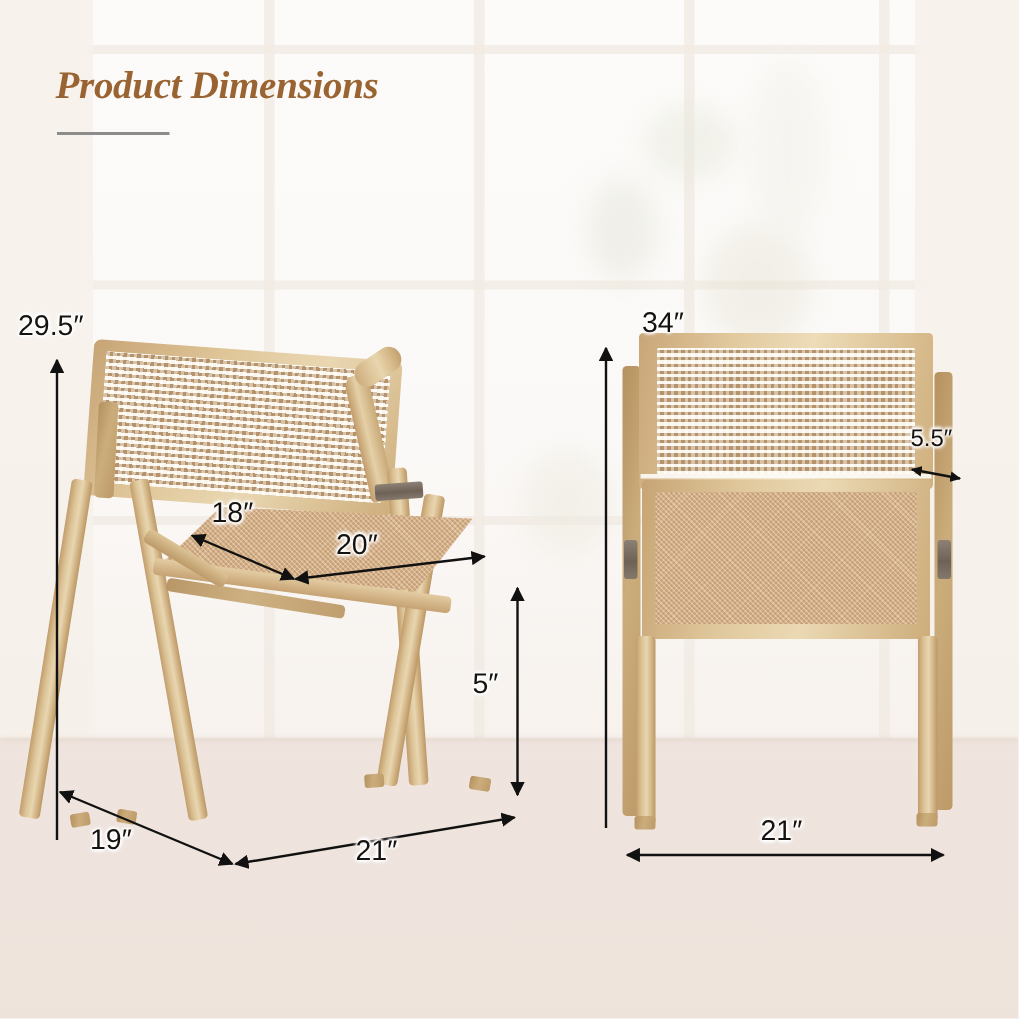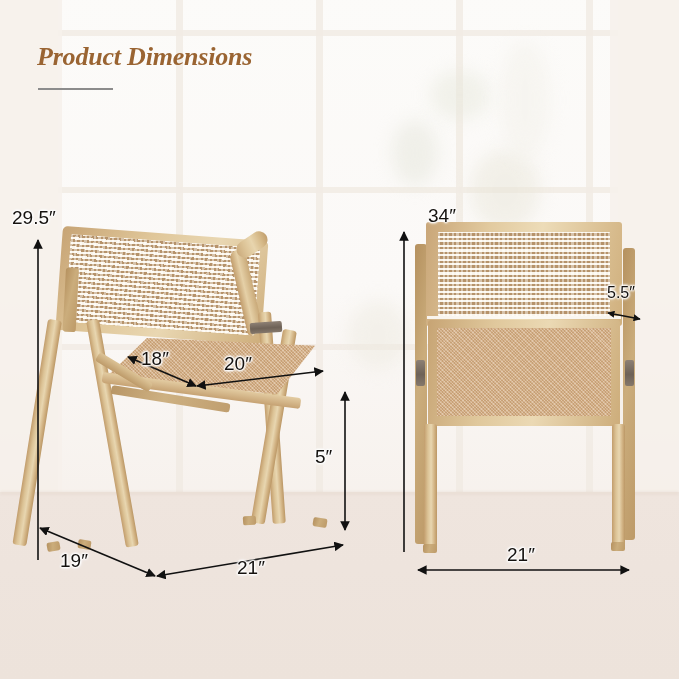--- a/index.html
+++ b/index.html
@@ -313,21 +313,21 @@
       <line x1="404" y1="552" x2="404" y2="232" marker-end="url(#ah)"></line>
 
       <line x1="608" y1="313" x2="640" y2="319" marker-start="url(#ah-s)" marker-end="url(#ah-s)"></line>
 
       <line x1="418" y1="570" x2="629" y2="570" marker-start="url(#ah)" marker-end="url(#ah)"></line>
     </g>
   </svg>
 
   <div class="dim-label" style="left:12px;top:207px;text-align:right;">29.5″</div>
 
-  <div class="dim-label" style="left:141px;top:348px;">18″</div>
+  <div class="dim-label" style="left:141px;top:332px;">18″</div>
 
   <div class="dim-label" style="left:224px;top:353px;">20″</div>
 
   <div class="dim-label" style="left:315px;top:446px;">5″</div>
 
   <div class="dim-label" style="left:60px;top:550px;">19″</div>
 
   <div class="dim-label" style="left:237px;top:557px;">21″</div>
 
   <div class="dim-label" style="left:392px;top:205px;margin-left:36px;">34″</div>

